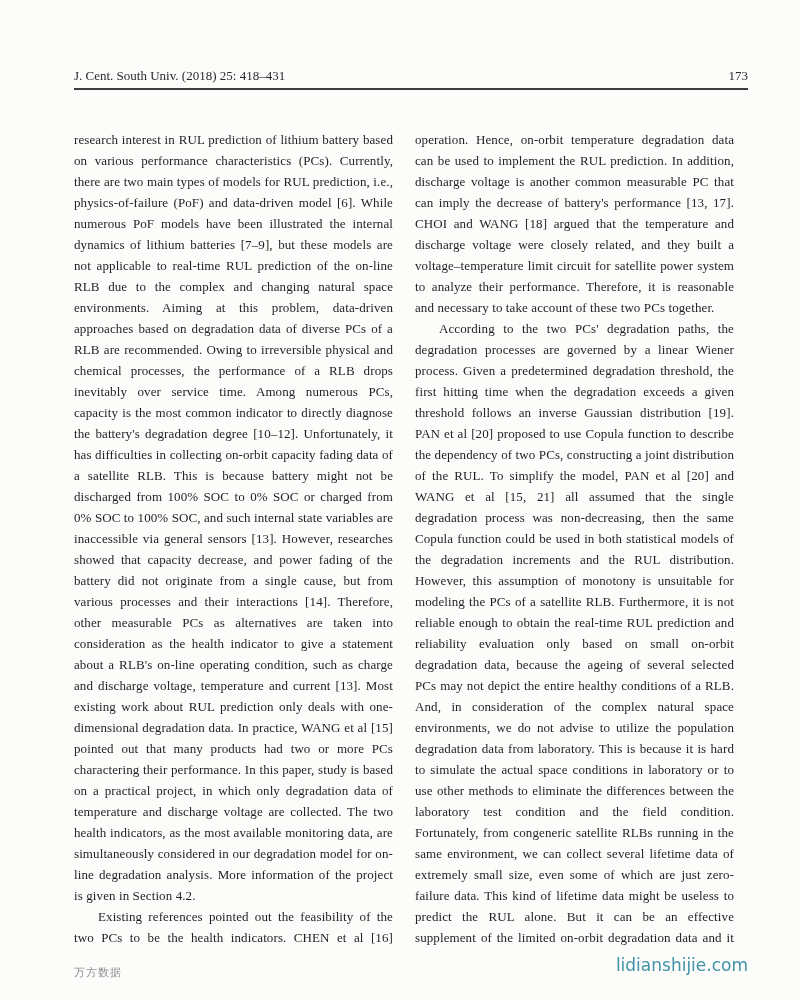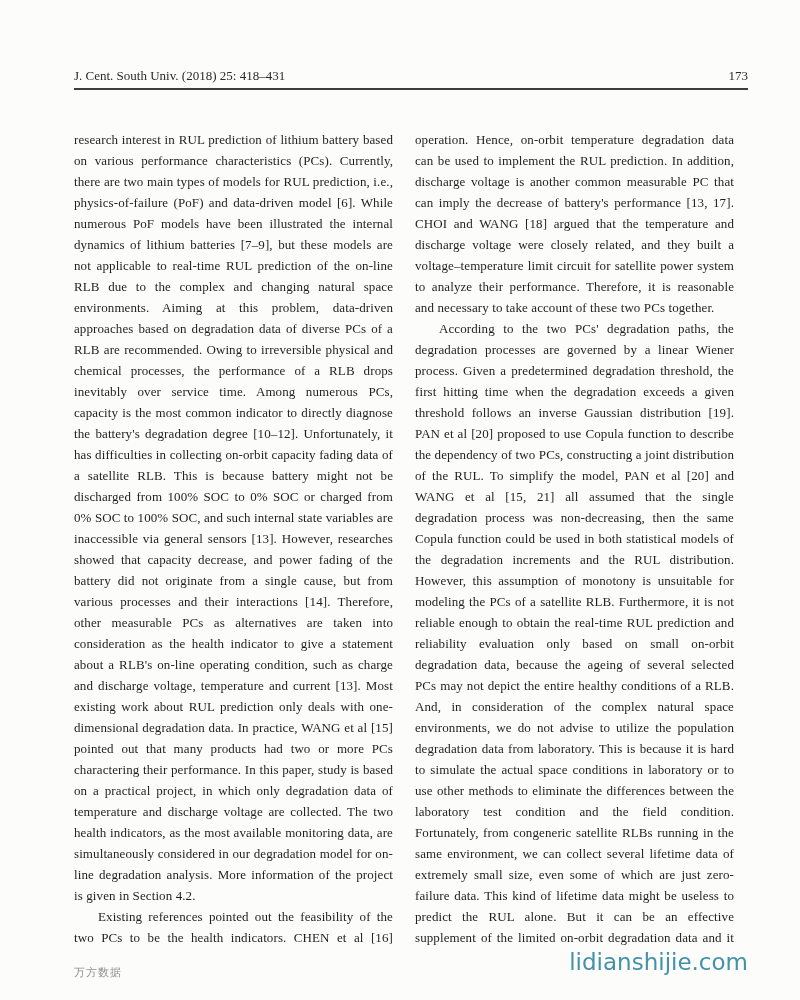--- a/index.html
+++ b/index.html
@@ -62,21 +62,21 @@
     font-family: "DejaVu Sans", sans-serif;
     font-size: 11px;
     color: #8f8f8f;
     letter-spacing: 1px;
   }
   .footer-site {
     position: absolute;
     right: 52px;
     bottom: 25px;
     font-family: "DejaVu Sans", sans-serif;
-    font-size: 23px;
+    font-size: 17px;
     color: #4292aa;
   }
 </style>
 </head>
 <body>
 
 <div class="page">
 
   <div class="header">
     <span>J. Cent. South Univ. (2018) 25: 418–431</span>

